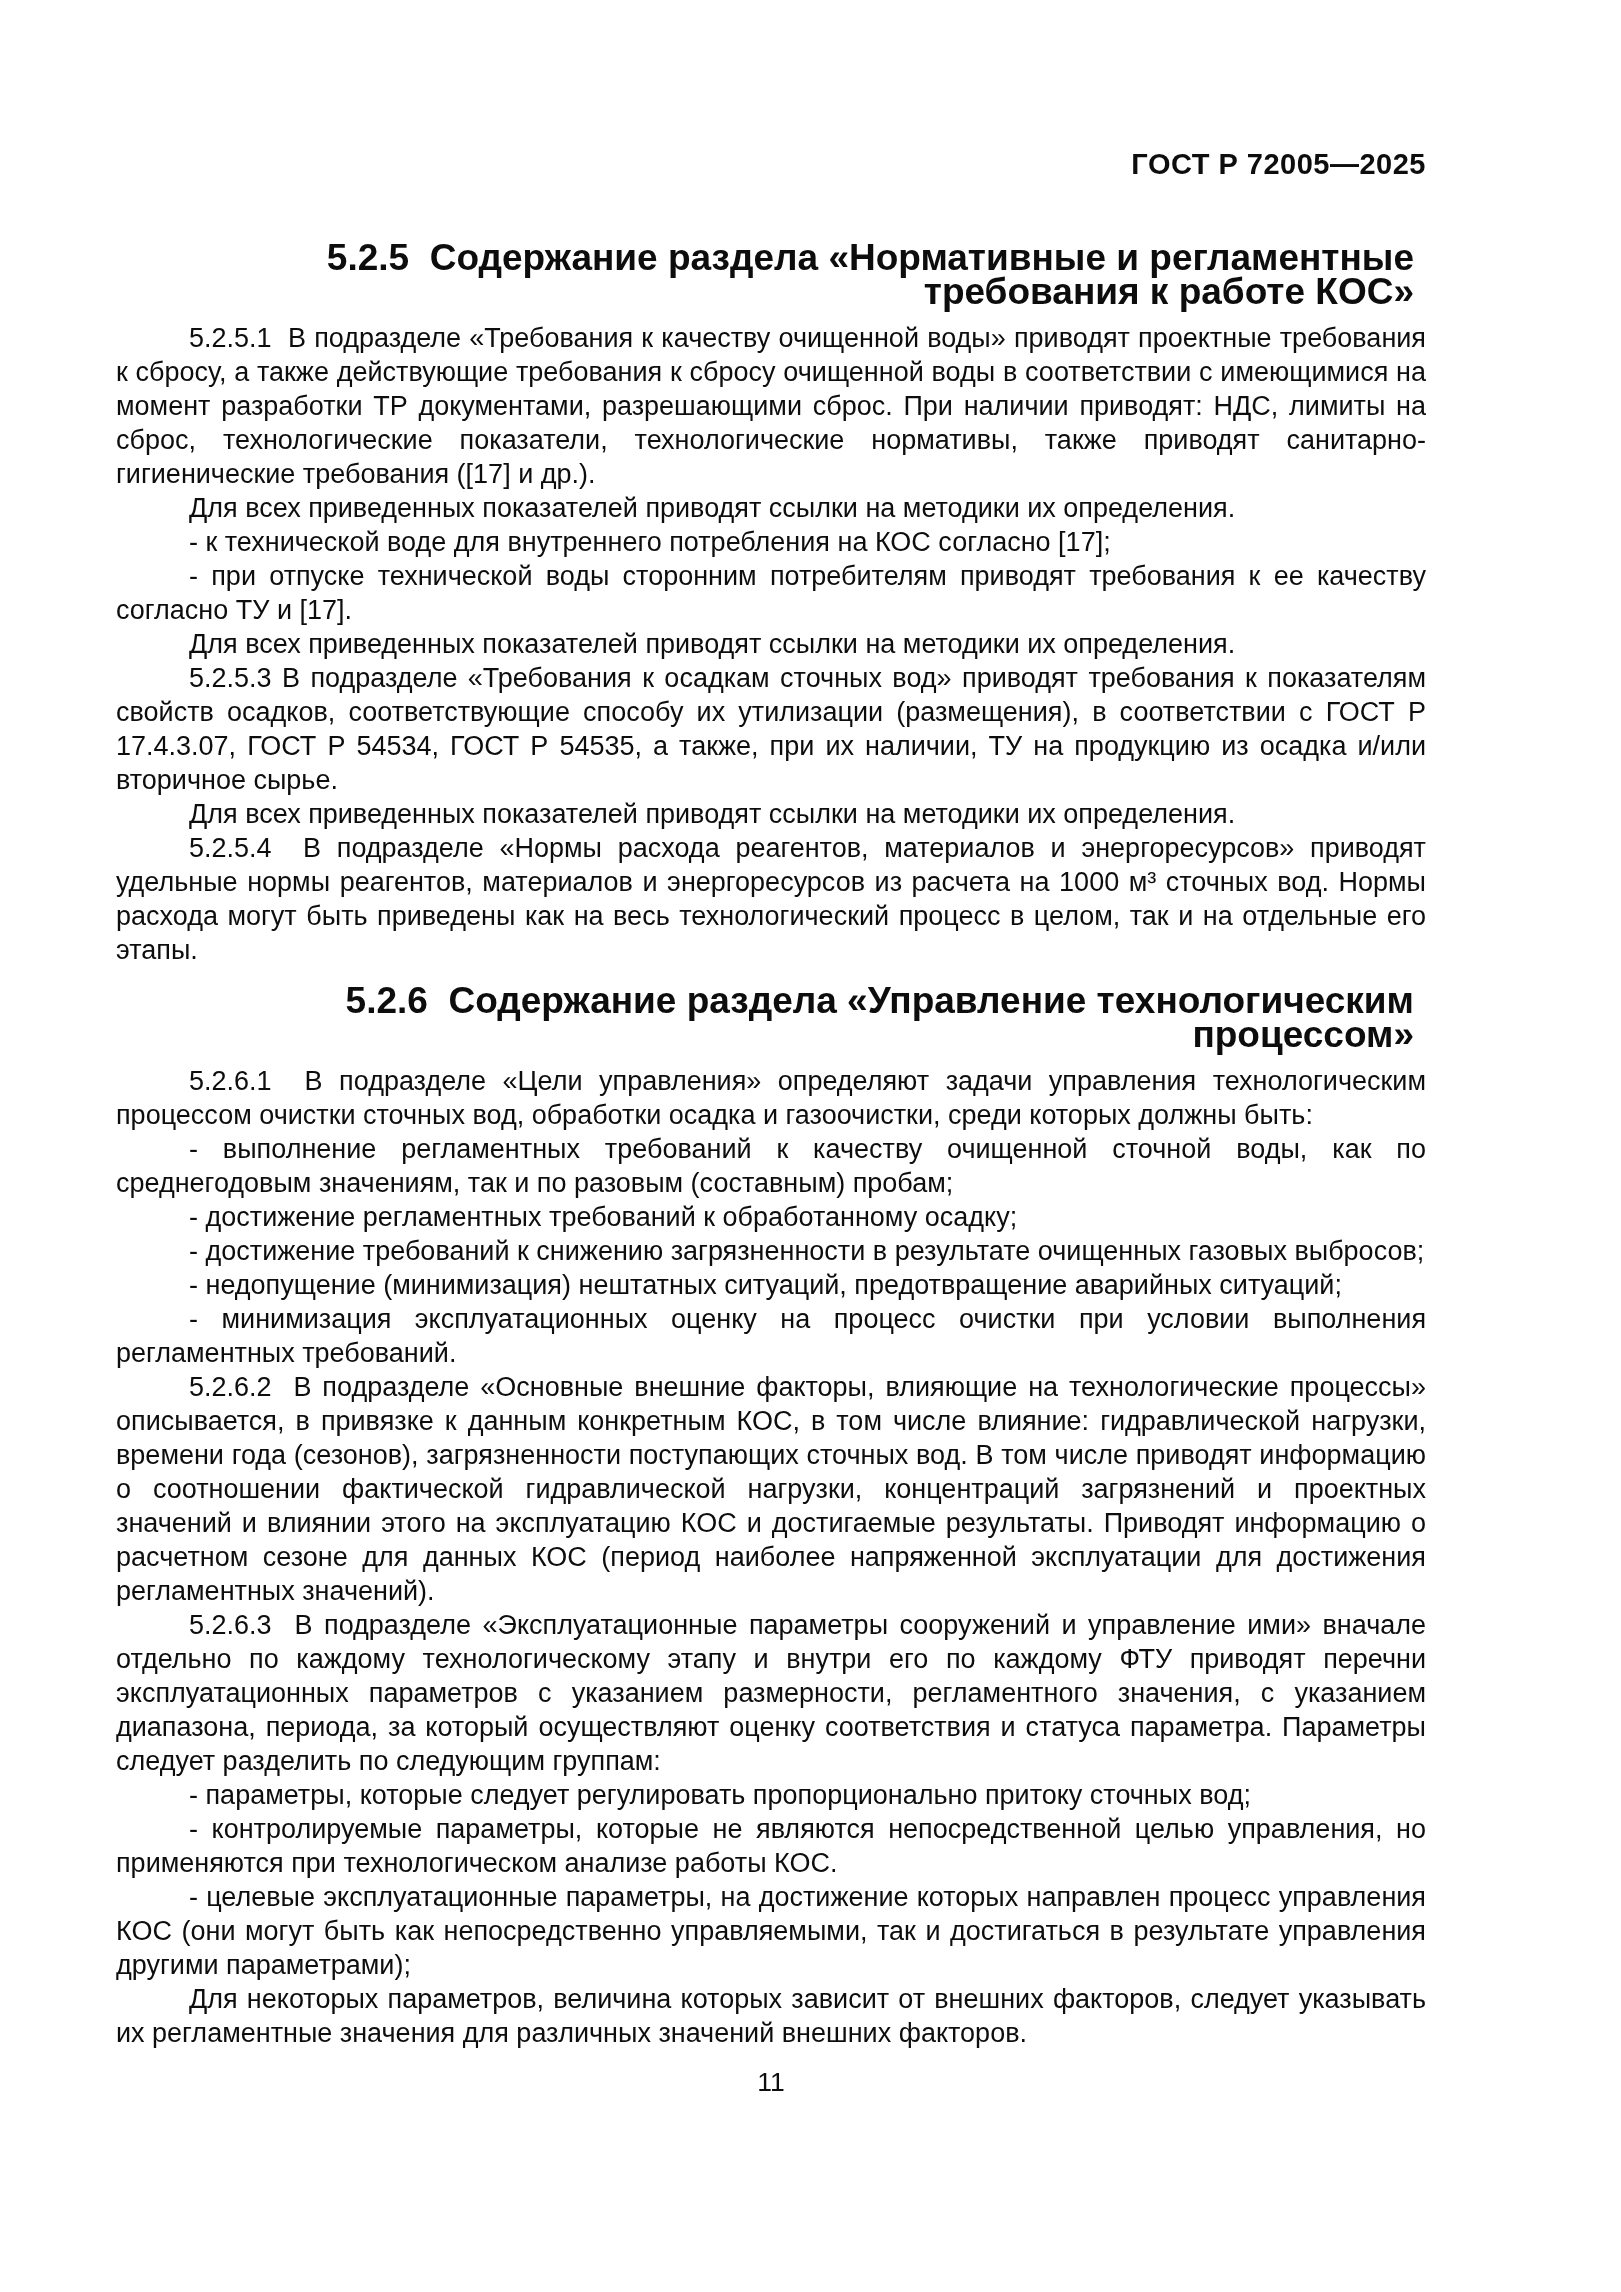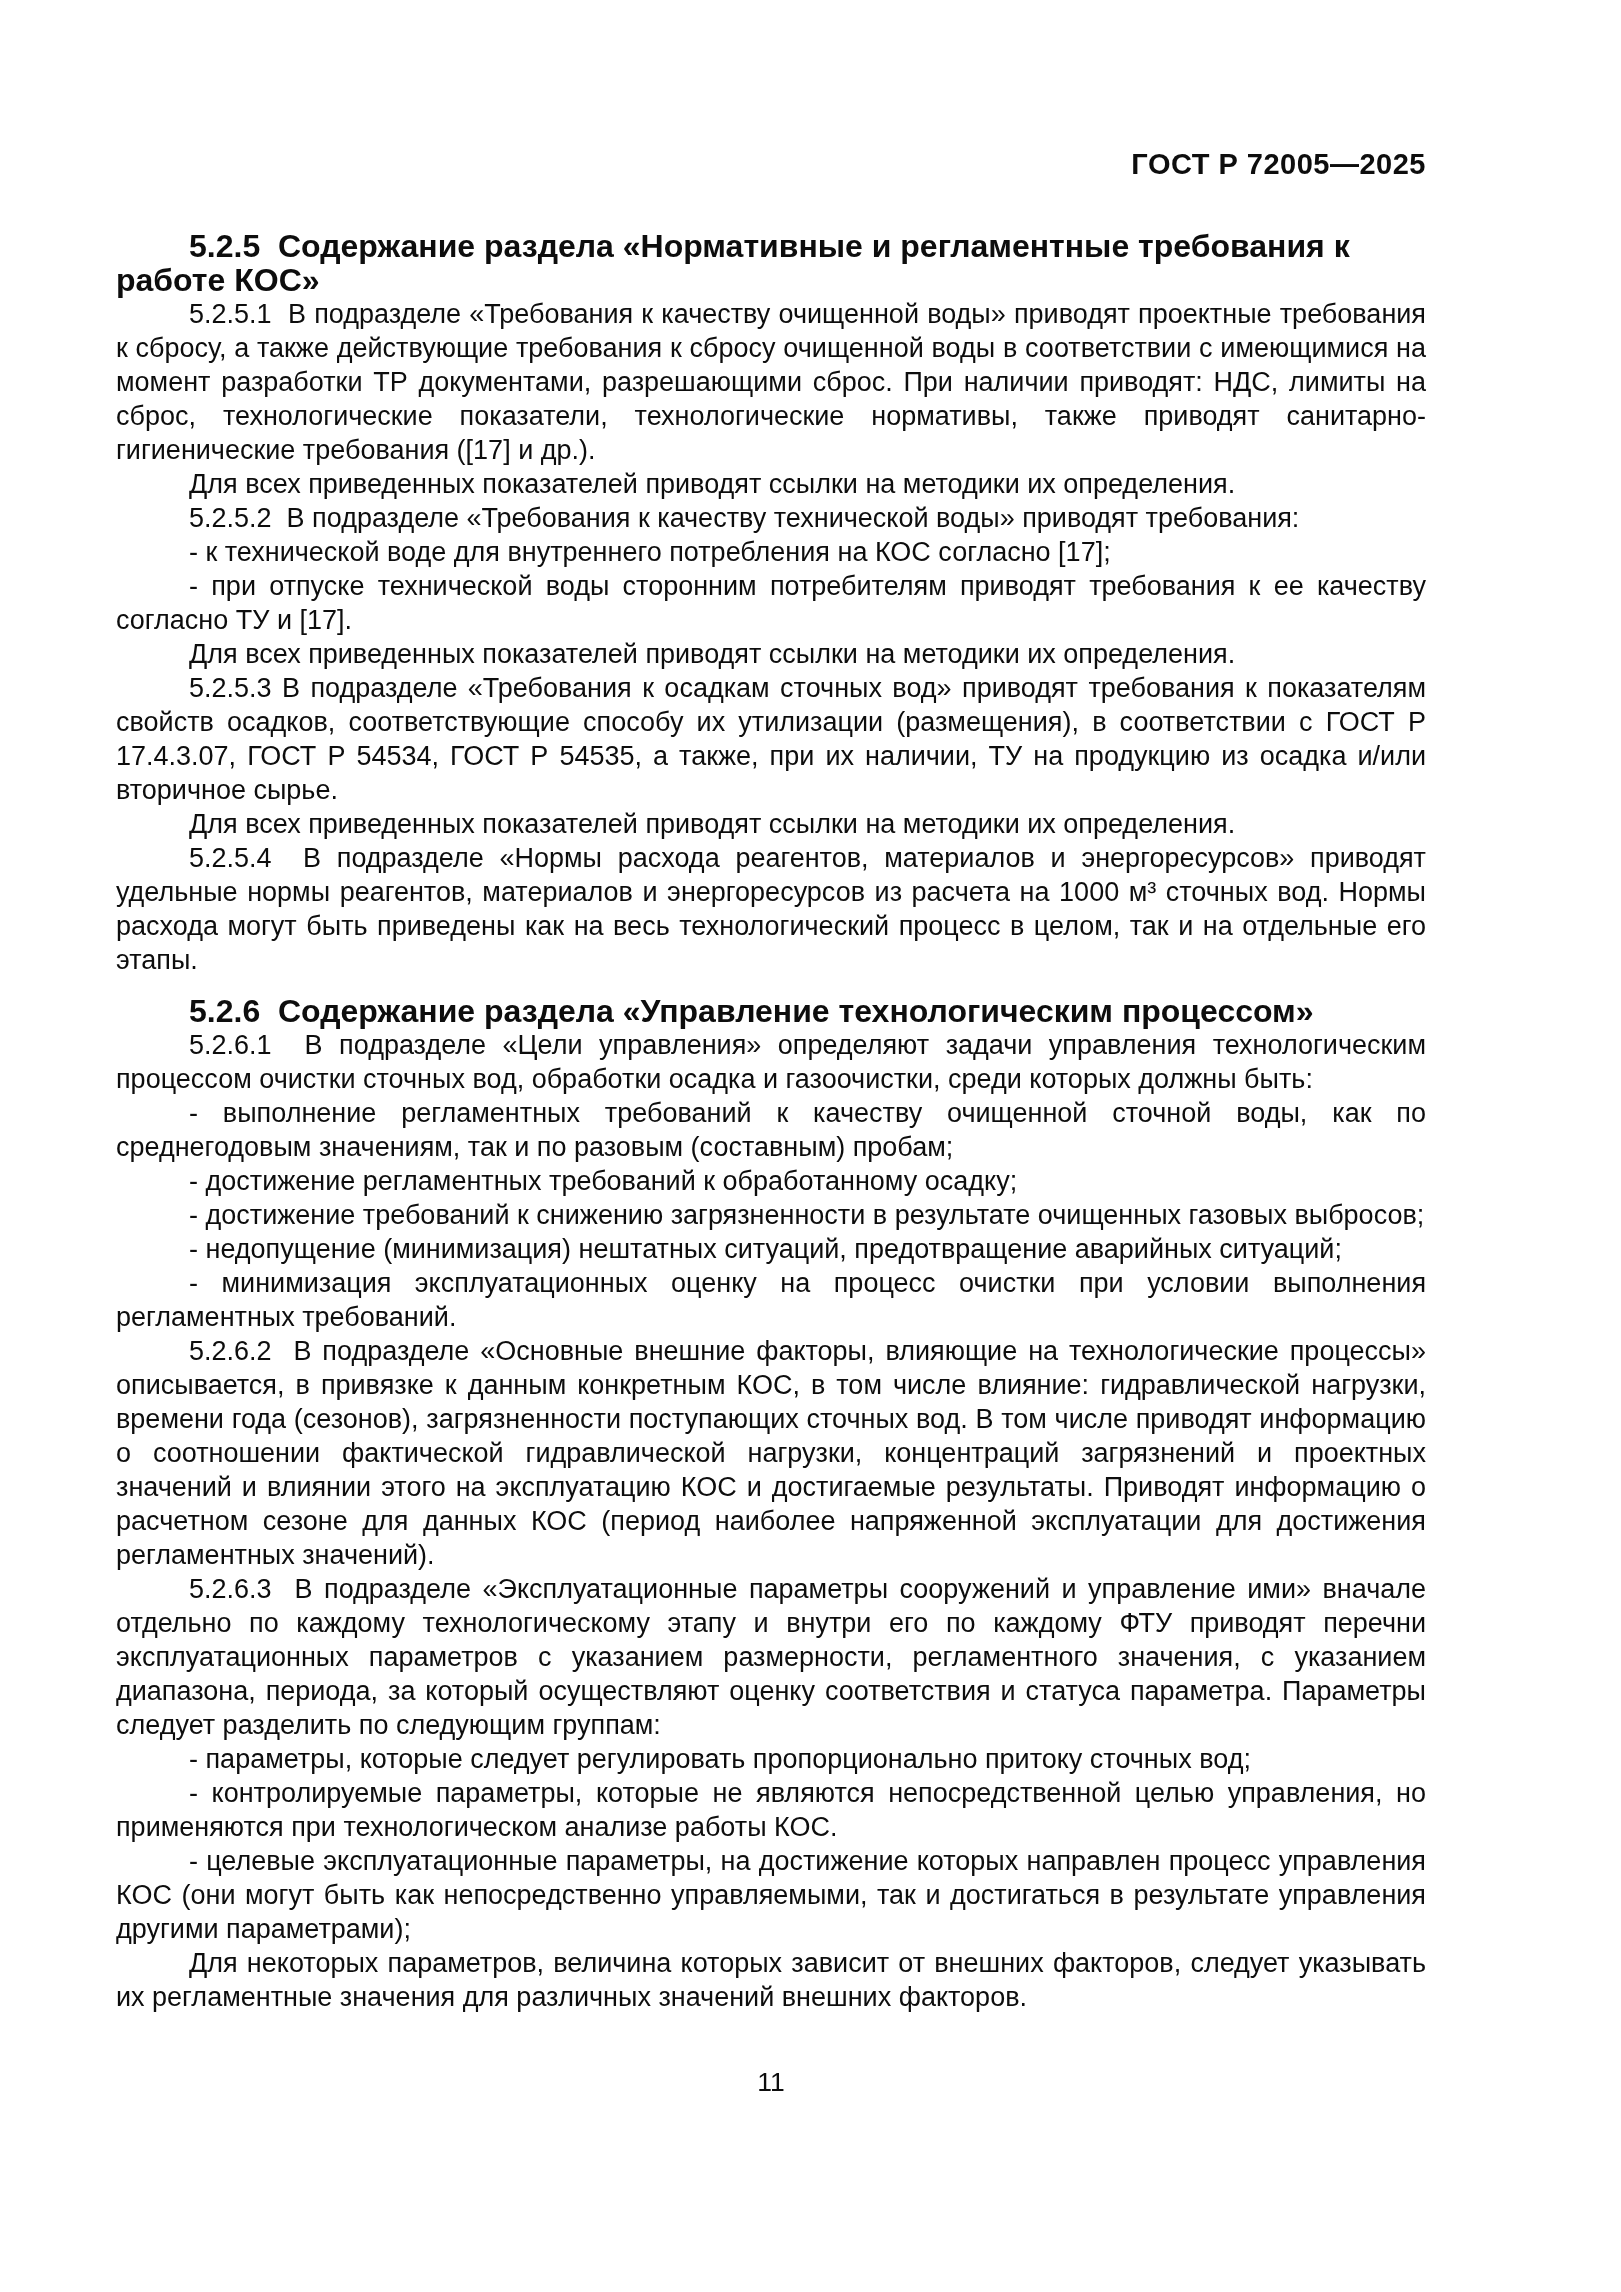--- a/index.html
+++ b/index.html
@@ -29,25 +29,26 @@
   }
   .content {
     position: absolute;
     top: 229px;
     left: 116px;
     width: 1310px;
     font-size: 27px;
     line-height: 34px;
   }
   .heading {
-    margin: 0;
-    font-size: 32px;
+    margin: 12px;
+    font-size: 37px;
     line-height: 34px;
     font-weight: bold;
     text-indent: 73px;
+    text-align: right;
   }
   .heading-gap {
     margin-top: 16.7px;
   }
   .para {
     margin: 0;
     text-indent: 73px;
     text-align: justify;
   }
   .note {
@@ -73,21 +74,20 @@
 <div class="page">
 
   <div class="doc-header">ГОСТ Р 72005—2025</div>
 
   <main class="content">
 
     <h2 class="heading">5.2.5&nbsp; Содержание раздела «Нормативные и регламентные требования к работе КОС»</h2>
 
     <p class="para">5.2.5.1&nbsp; В подразделе «Требования к качеству очищенной воды» приводят проектные требования к сбросу, а также действующие требования к сбросу очищенной воды в соответствии с имеющимися на момент разработки ТР документами, разрешающими сброс. При наличии приводят: НДС, лимиты на сброс, технологические показатели, технологические нормативы, также приводят санитарно-гигиенические требования ([17] и др.).</p>
     <p class="para">Для всех приведенных показателей приводят ссылки на методики их определения.</p>
-    <p class="para">5.2.5.2&nbsp; В подразделе «Требования к качеству технической воды» приводят требования:</p>
     <p class="para">- к технической воде для внутреннего потребления на КОС согласно [17];</p>
     <p class="para">- при отпуске технической воды сторонним потребителям приводят требования к ее качеству согласно ТУ и [17].</p>
     <p class="para">Для всех приведенных показателей приводят ссылки на методики их определения.</p>
     <p class="para">5.2.5.3 В подразделе «Требования к осадкам сточных вод» приводят требования к показателям свойств осадков, соответствующие способу их утилизации (размещения), в соответствии с ГОСТ Р 17.4.3.07, ГОСТ Р 54534, ГОСТ Р 54535, а также, при их наличии, ТУ на продукцию из осадка и/или вторичное сырье.</p>
     <p class="para">Для всех приведенных показателей приводят ссылки на методики их определения.</p>
     <p class="para">5.2.5.4&nbsp; В подразделе «Нормы расхода реагентов, материалов и энергоресурсов» приводят удельные нормы реагентов, материалов и энергоресурсов из расчета на 1000 м³ сточных вод. Нормы расхода могут быть приведены как на весь технологический процесс в целом, так и на отдельные его этапы.</p>
 
 
     <h2 class="heading heading-gap">5.2.6&nbsp; Содержание раздела «Управление технологическим процессом»</h2>
 

